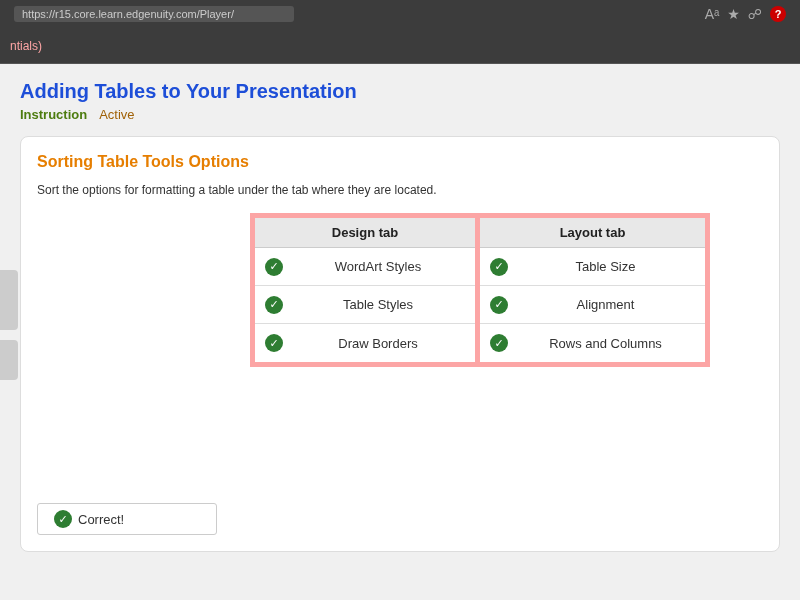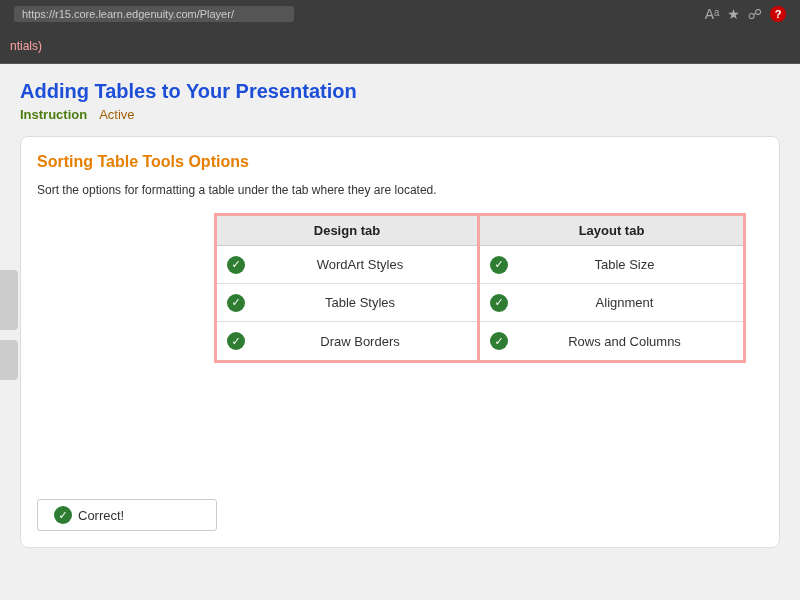--- a/index.html
+++ b/index.html
@@ -111,22 +111,22 @@
 
     
     .sort-area {
       display: flex;
       gap: 0;
       justify-content: center;
       margin-left: 160px;
     }
 
     .sort-column {
-      width: 266px;
-      border: 3px solid #fca5a5;
+      width: 230px;
+      border: 5px solid #fca5a5;
     }
 
     .sort-column + .sort-column {
       border-left: none;
     }
 
     .col-header {
       background: #e8e8e8;
       text-align: center;
       font-weight: bold;

